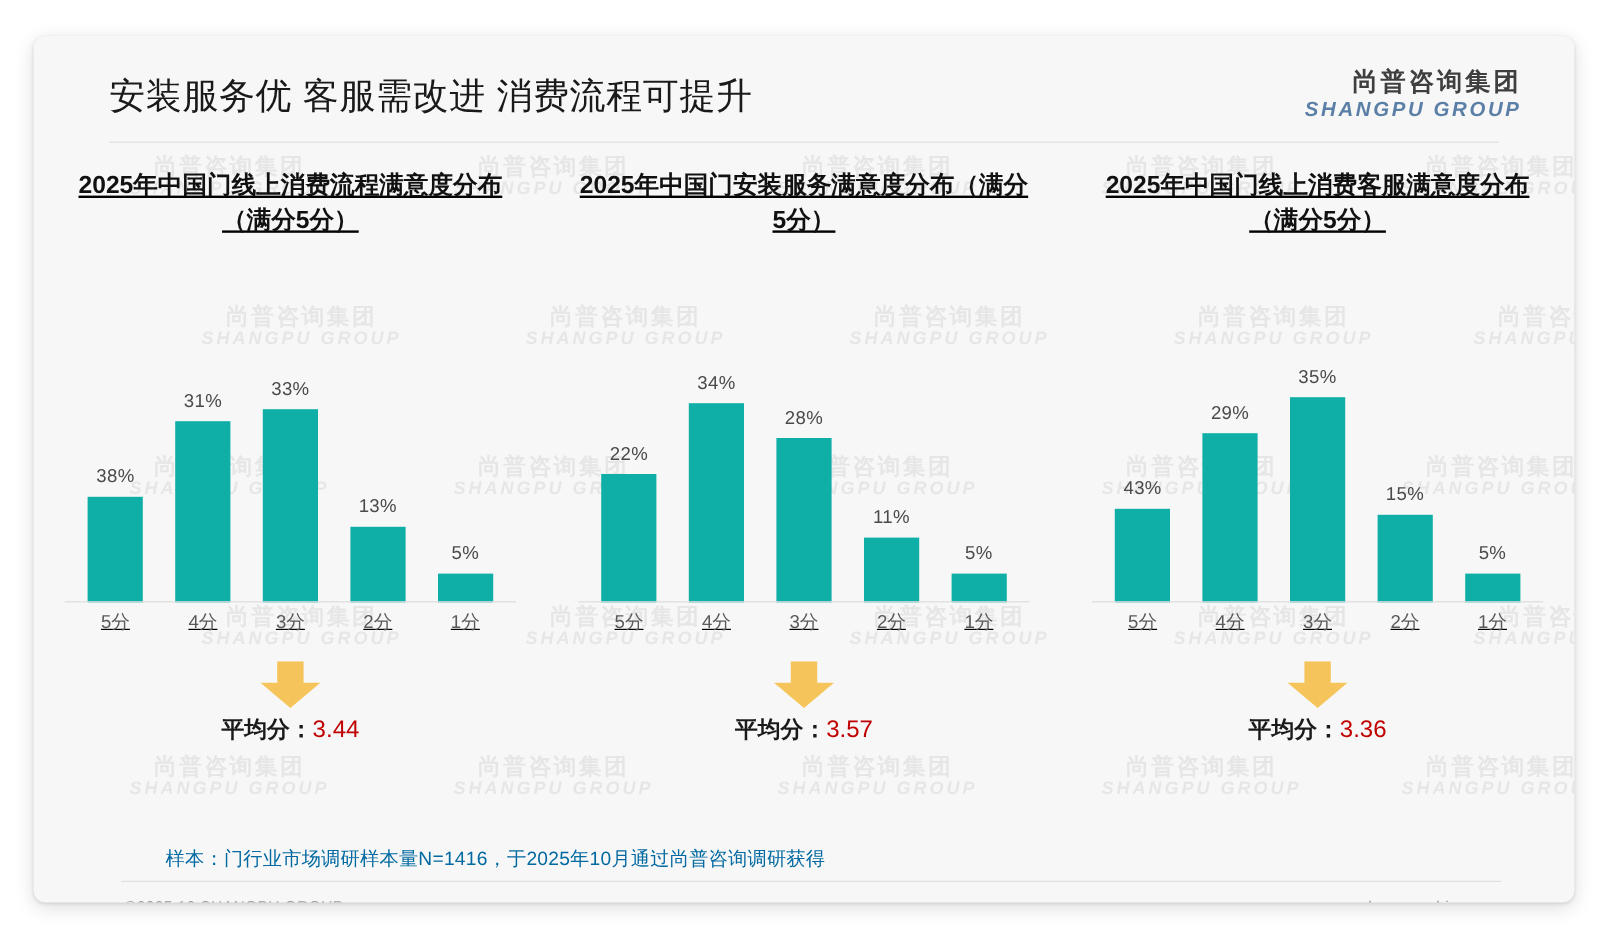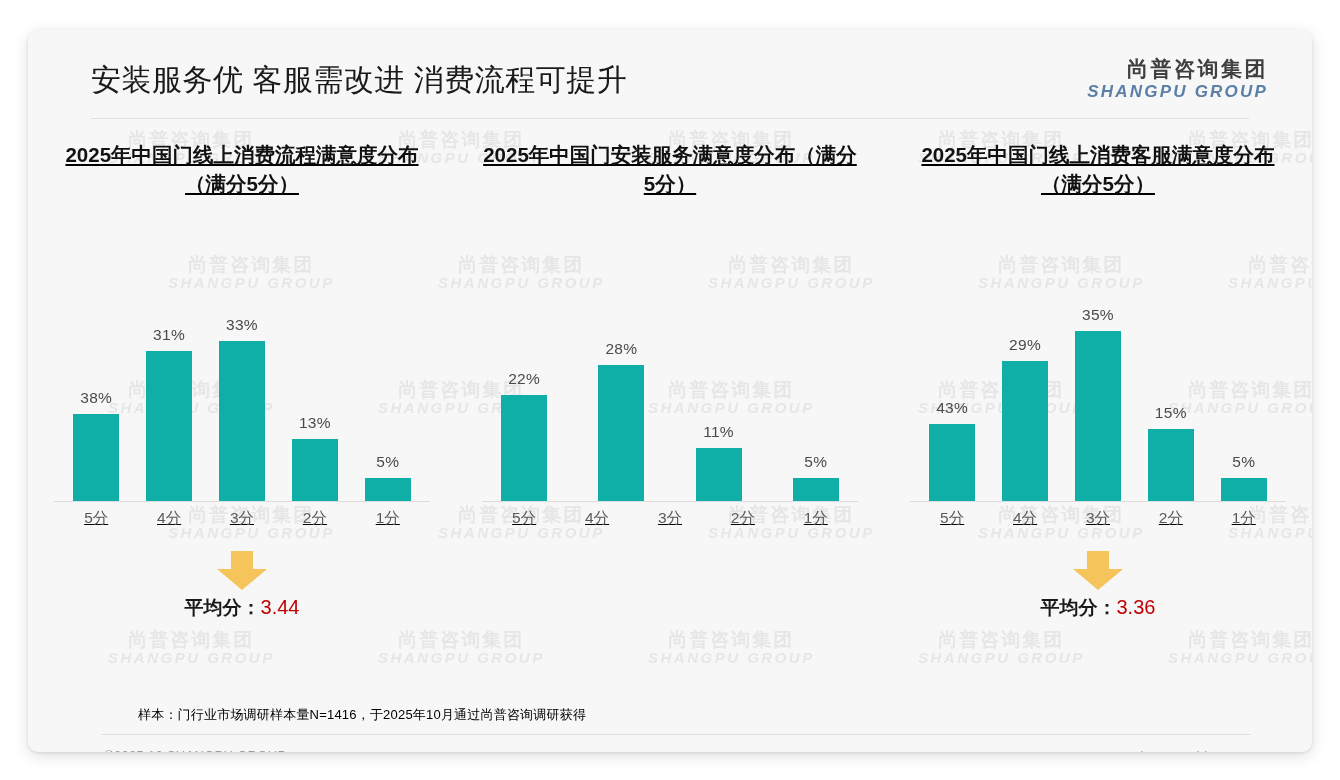--- a/index.html
+++ b/index.html
@@ -205,22 +205,22 @@
     color: #c00000;
     font-weight: 400;
     font-size: 20px;
   }
 
   
   .footnote {
     position: absolute;
     left: 110px;
     top: 676px;
-    font-size: 13px;
-    color: #000000;
+    font-size: 16px;
+    color: #0369a1;
     z-index: 3;
     letter-spacing: .2px;
   }
 
   
   .footer-rule {
     position: absolute;
     left: 73px;
     top: 704px;
     width: 1150px;
@@ -414,20 +414,24 @@
       </div>
       <div class="chart-panel">
         <div class="chart-title">2025年中国门安装服务满意度分布（满分5分）</div>
         <div class="plot">
           <div class="bars">
             <div class="bar-col">
               <div class="bar-value">22%</div>
               <div class="bar-rect" style="height: 107px; background: rgb(15, 175, 167);"></div>
             </div>
             <div class="bar-col">
+              <div class="bar-value">34%</div>
+              <div class="bar-rect" style="height: 166px; background: rgb(15, 175, 167);"></div>
+            </div>
+            <div class="bar-col">
               <div class="bar-value">28%</div>
               <div class="bar-rect" style="height: 137px; background: rgb(15, 175, 167);"></div>
             </div>
             <div class="bar-col">
               <div class="bar-value">11%</div>
               <div class="bar-rect" style="height: 54px; background: rgb(15, 175, 167);"></div>
             </div>
             <div class="bar-col">
               <div class="bar-value">5%</div>
               <div class="bar-rect" style="height: 24px; background: rgb(15, 175, 167);"></div>
@@ -435,20 +439,26 @@
           </div>
           <div class="axis-line"></div>
         </div>
         <div class="tick-labels">
           <div class="tick">5分</div>
           <div class="tick">4分</div>
           <div class="tick">3分</div>
           <div class="tick">2分</div>
           <div class="tick">1分</div>
         </div>
+        <div class="avg-block">
+          <div class="arrow"><svg viewBox="0 0 54 40" width="54" height="40">
+              <polygon points="16,0 38,0 38,18 52,18 27,39 2,18 16,18" fill="#f5c55c"></polygon>
+            </svg></div>
+          <div class="avg-text"><span>平均分：</span><span class="avg-num" style="color: rgb(192, 0, 0);">3.57</span></div>
+        </div>
       </div>
       <div class="chart-panel">
         <div class="chart-title">2025年中国门线上消费客服满意度分布（满分5分）</div>
         <div class="plot">
           <div class="bars">
             <div class="bar-col">
               <div class="bar-value">43%</div>
               <div class="bar-rect" style="height: 78px; background: rgb(15, 175, 167);"></div>
             </div>
             <div class="bar-col">

